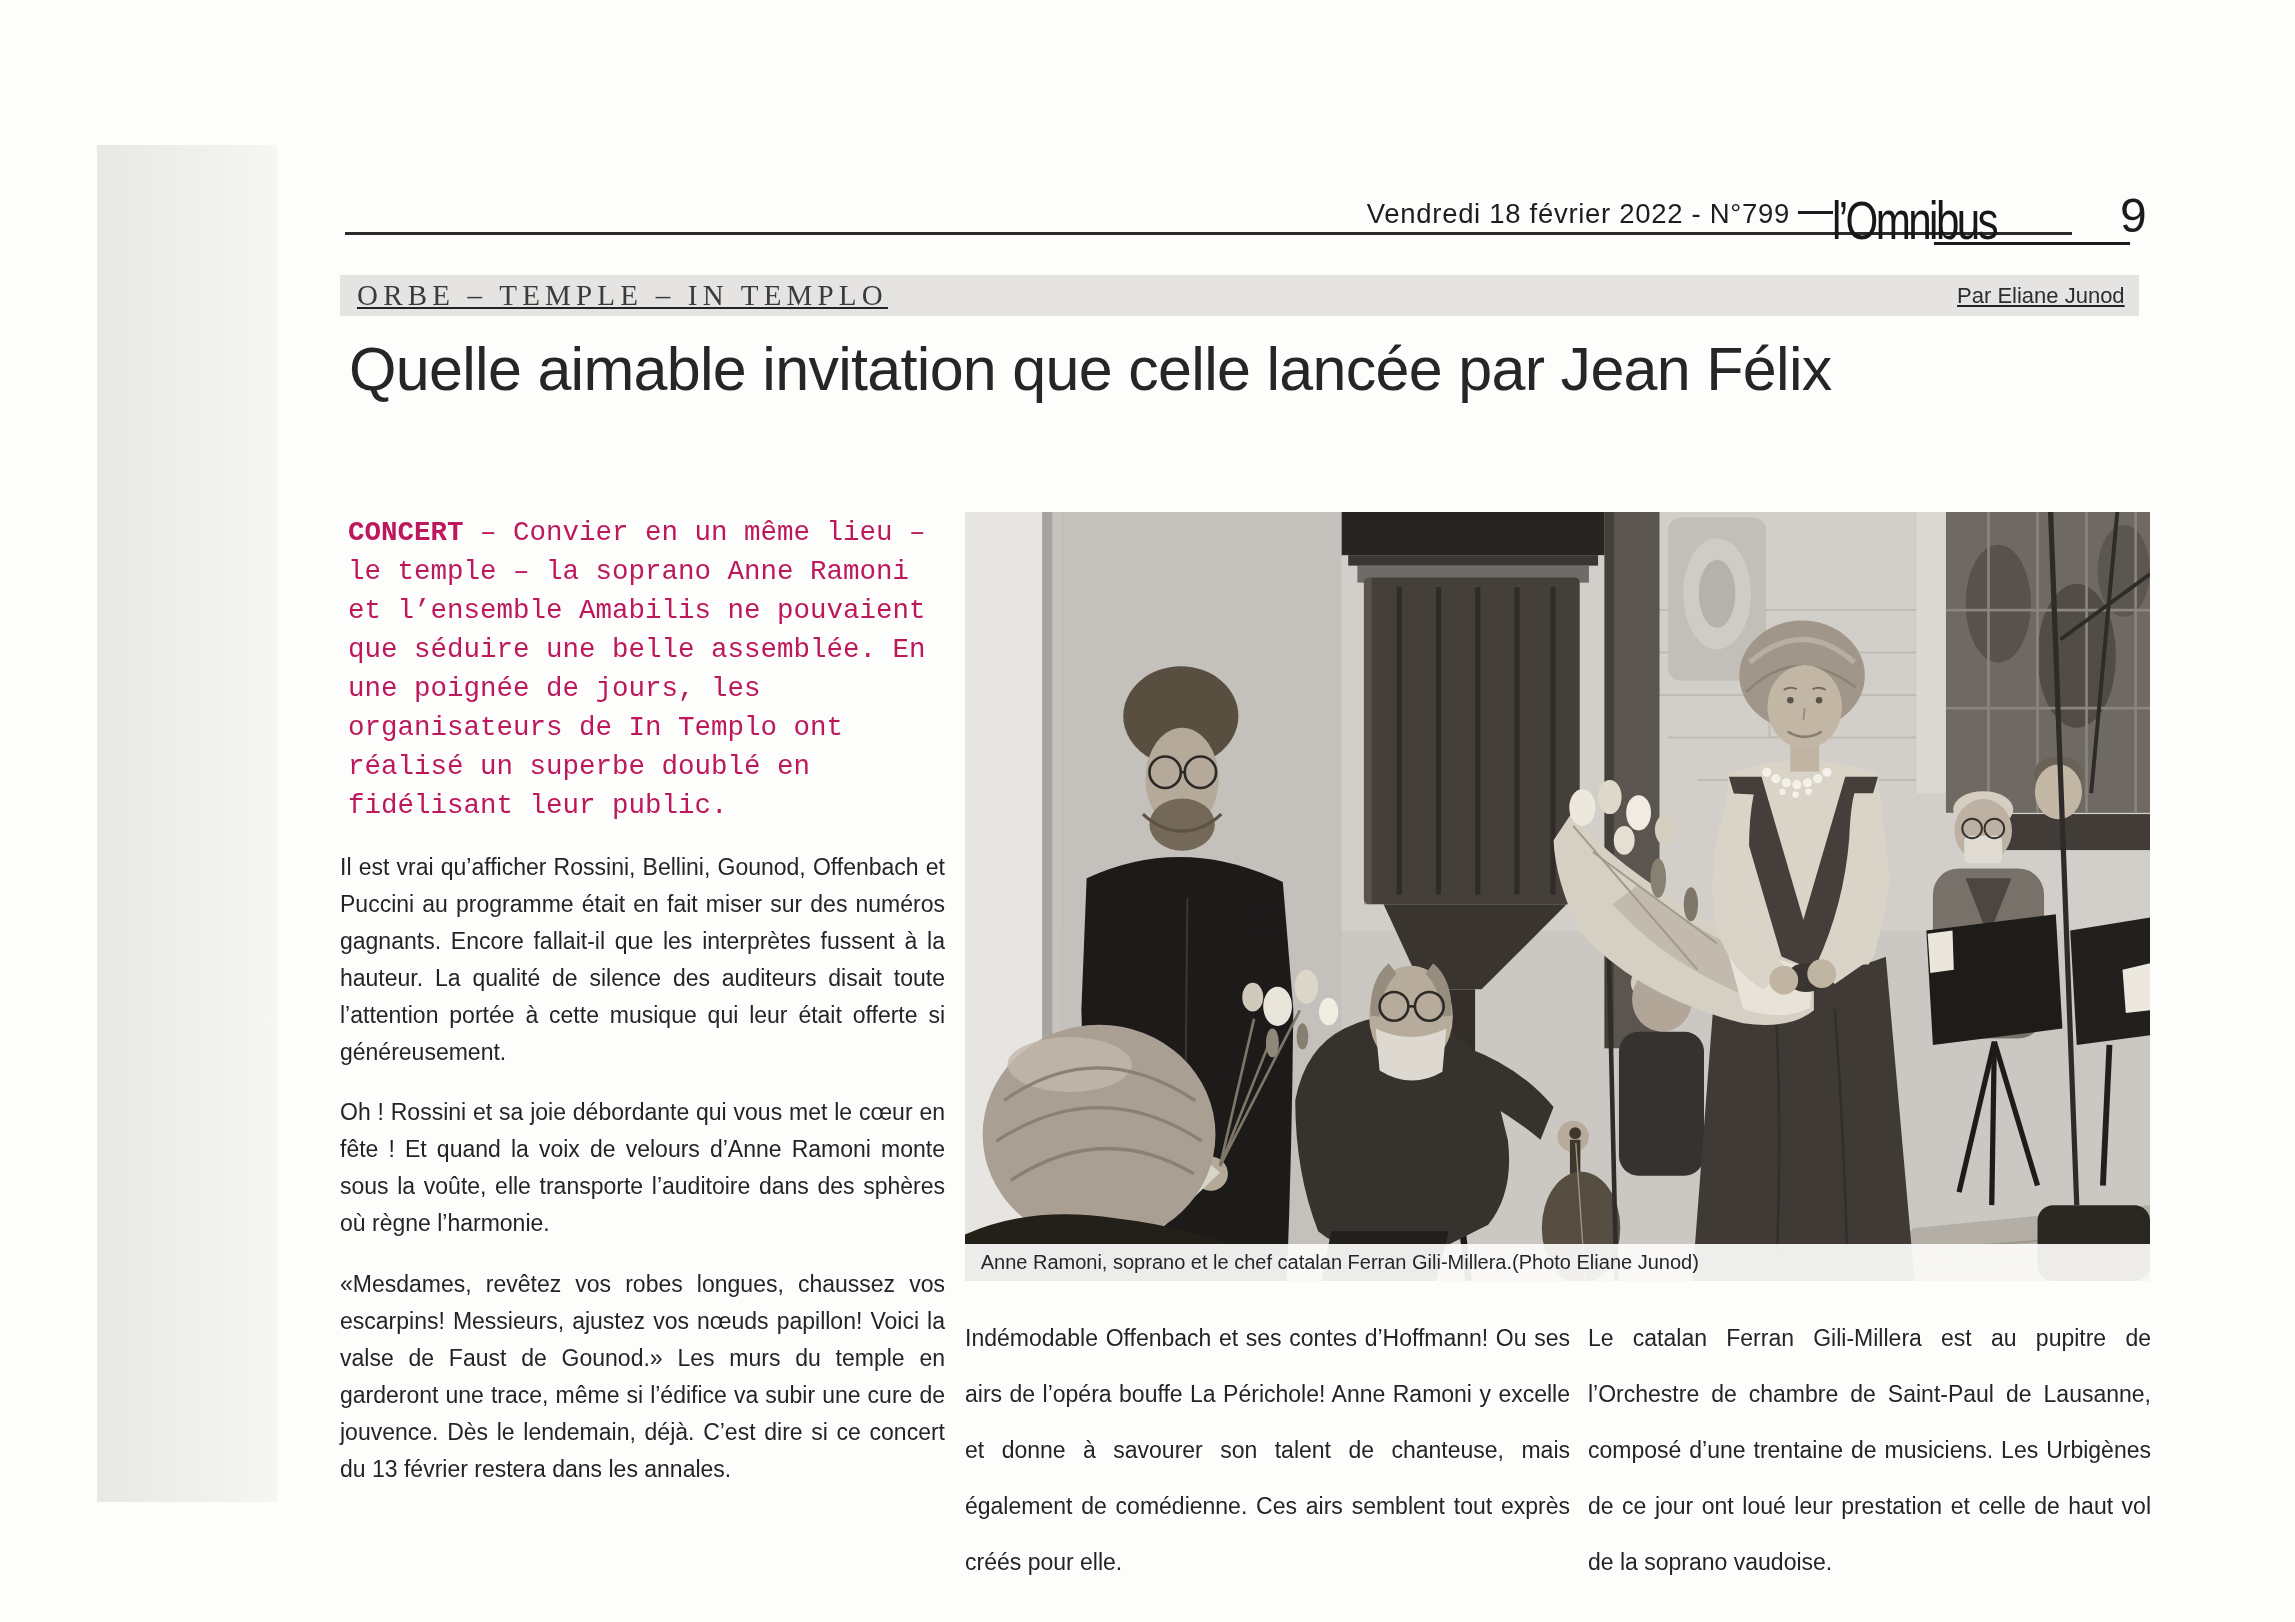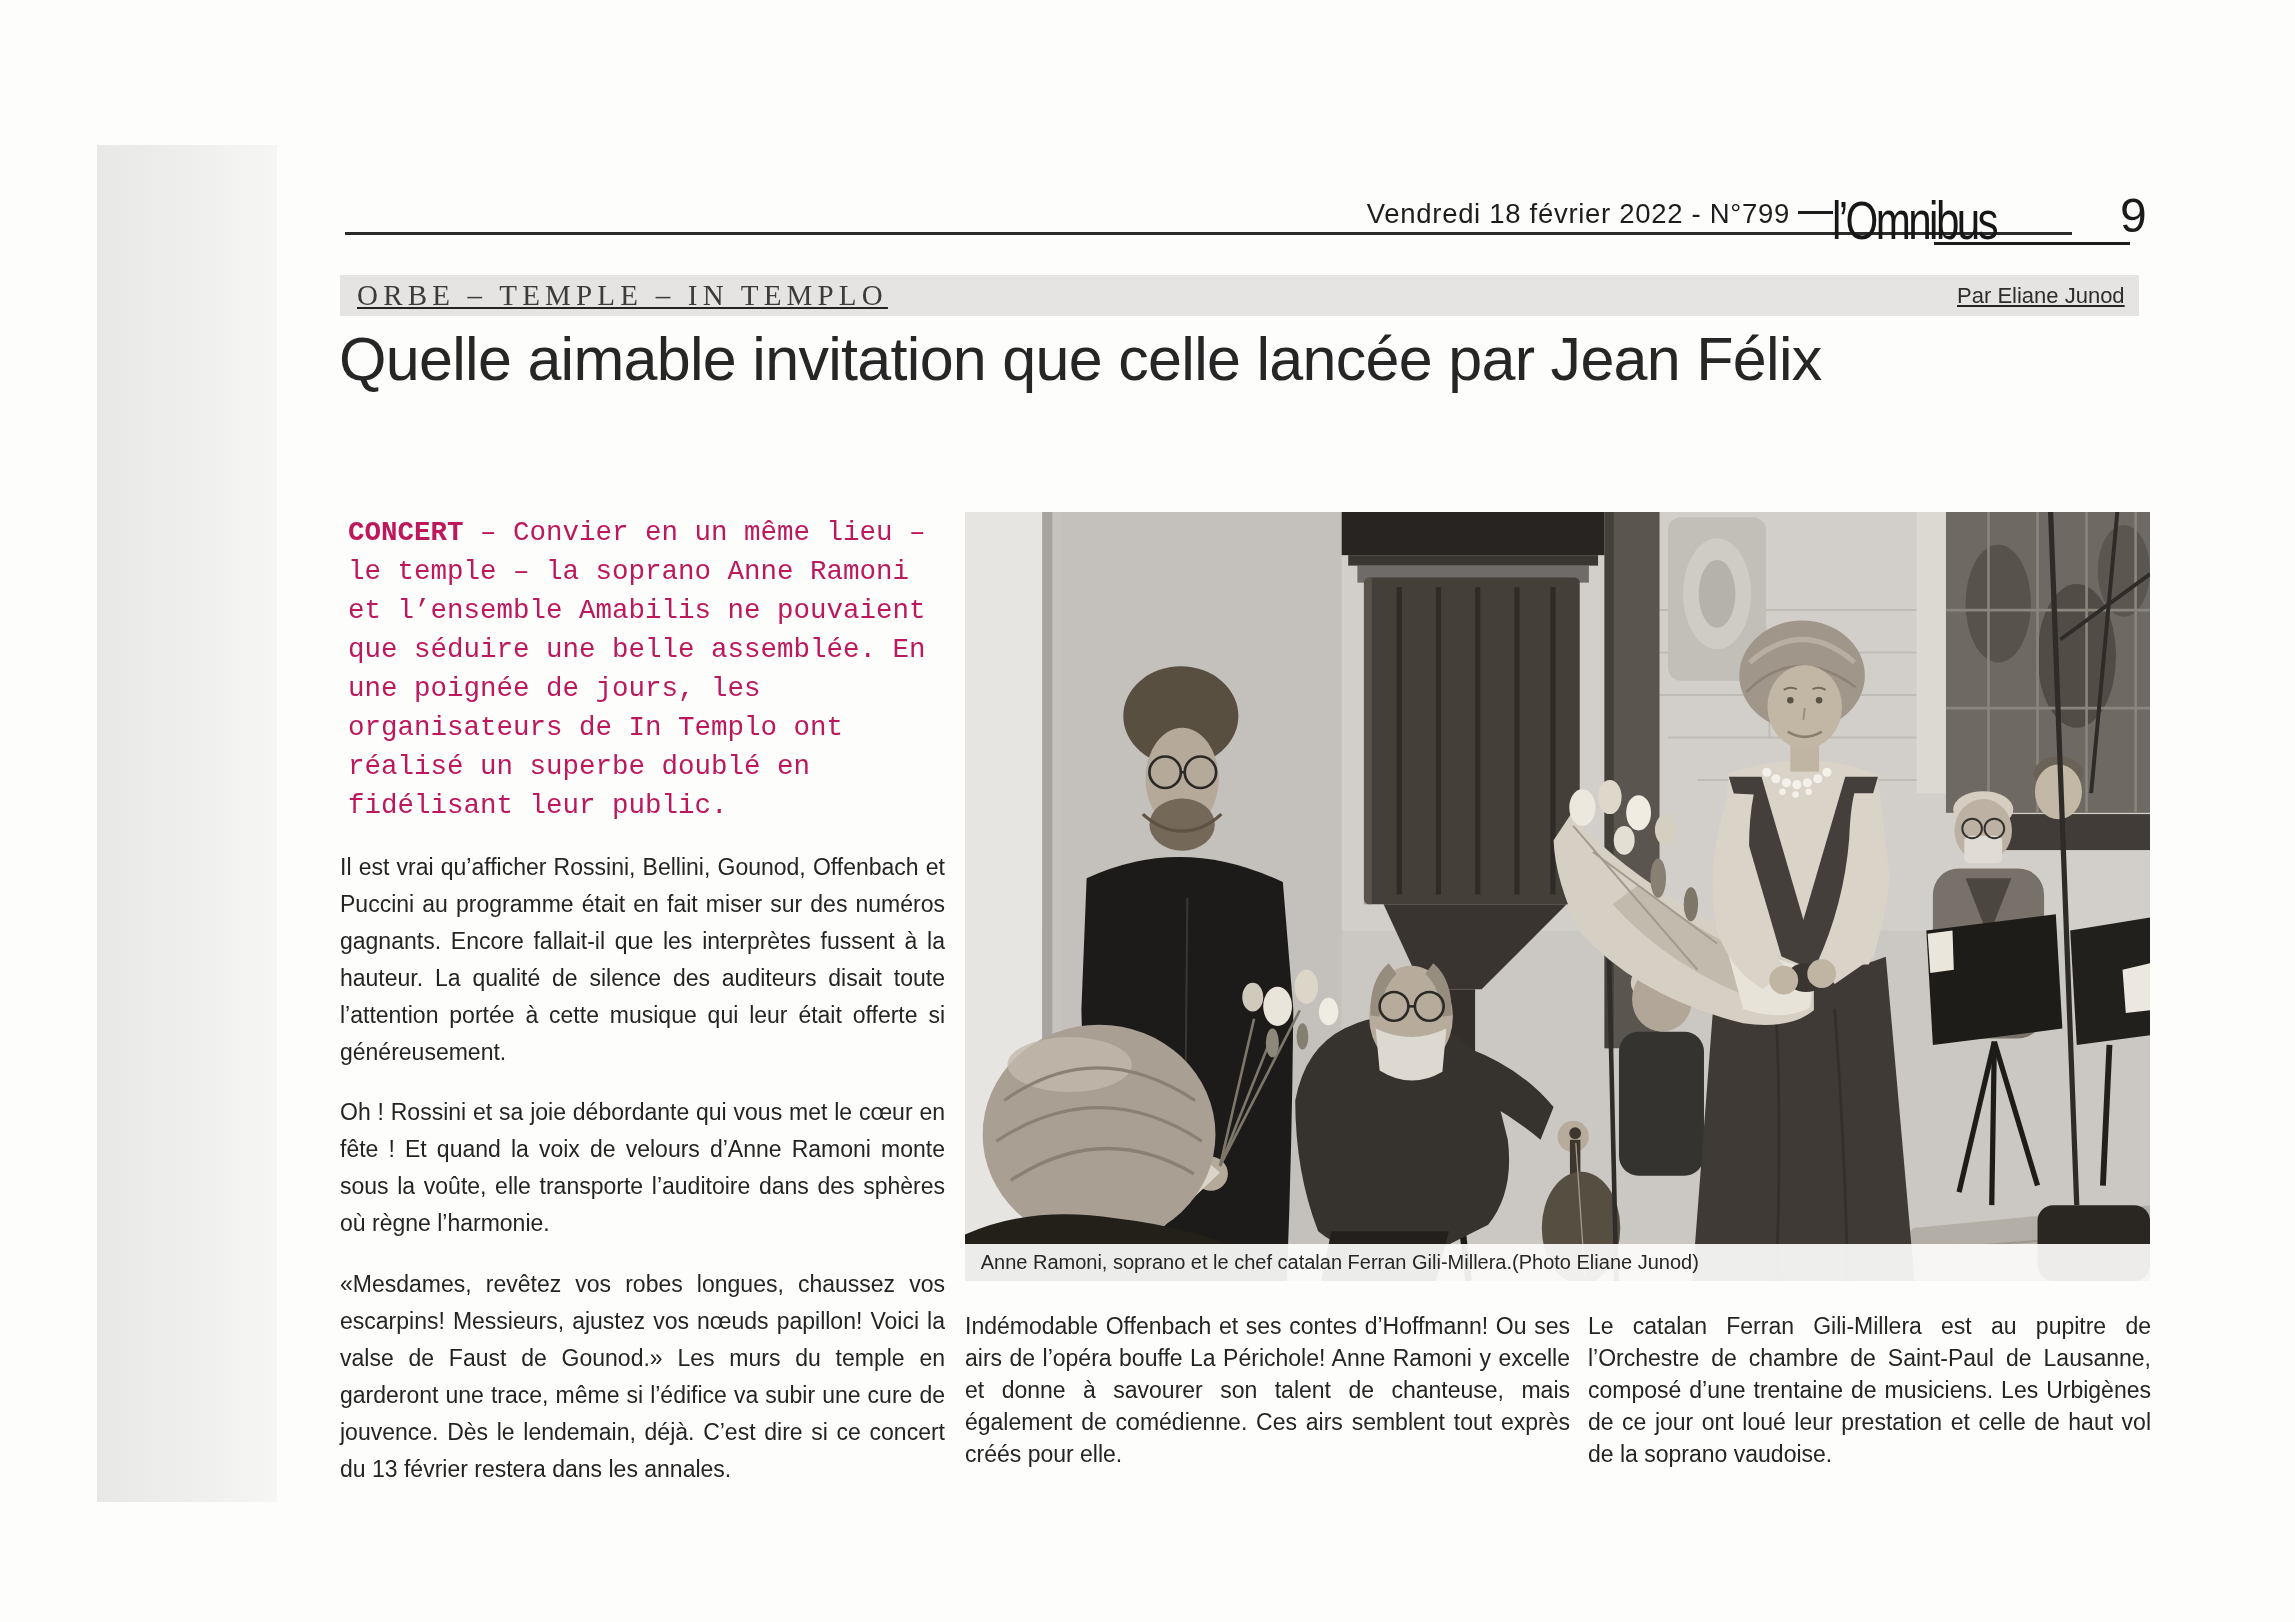--- a/index.html
+++ b/index.html
@@ -38,21 +38,21 @@
     background:#e5e4e2;
     display:flex;align-items:center;justify-content:space-between;
     padding:0 14.4px 0 17px;box-sizing:border-box;text-decoration:underline;
   }
   .banner-section{
     font-family:"Liberation Serif",serif;
     font-size:29px;letter-spacing:5.2px;color:#3b3b3b;
   }
   .banner-byline{font-size:22px;color:#2d2d2d;}
   .headline{
-    position:absolute;left:339px;top:324px;width:1832px;margin:0;
+    position:absolute;left:339px;top:324px;width:1832px;margin:10px;
     font-size:61px;line-height:71px;font-weight:400;letter-spacing:-0.7px;color:#262626;
   }
   .headline span{display:block;}
   .col-left{position:absolute;left:340px;top:505px;width:605px;}
   .lead{margin:8px;font-size:27.5px;line-height:39px;color:#be185d;text-align:left;font-family:Liberation Mono, monospace;}
   .lead b{font-weight:700;}
   .body-p{
     margin:23.6px 0 0 0;font-size:23px;line-height:37px;color:#242424;
     text-align:justify;
   }
@@ -63,21 +63,21 @@
   .photo svg{position:absolute;inset:0;width:100%;height:100%;}
   .photo figcaption{
     position:absolute;left:0;right:0;bottom:0;height:37px;
     background:rgba(252,252,251,.93);
     display:flex;align-items:center;justify-content:flex-start;
     padding:0 15.7px;box-sizing:border-box;
     font-size:20px;color:#262626;
   }
   .col-mid{position:absolute;left:965px;top:1310px;width:605px;}
   .col-right{position:absolute;left:1588px;top:1310px;width:563px;}
-  .col-mid .body-p,.col-right .body-p{margin:0;line-height:32px;}
+  .col-mid .body-p,.col-right .body-p{margin:0;line-height:56px;}
 </style>
 </head>
 <body>
 
 <div class="page">
 
   <div class="scan-strip"></div>
 
   <div class="header-date">Vendredi 18 février 2022 - N°799</div>
   <div class="header-rule"></div>

